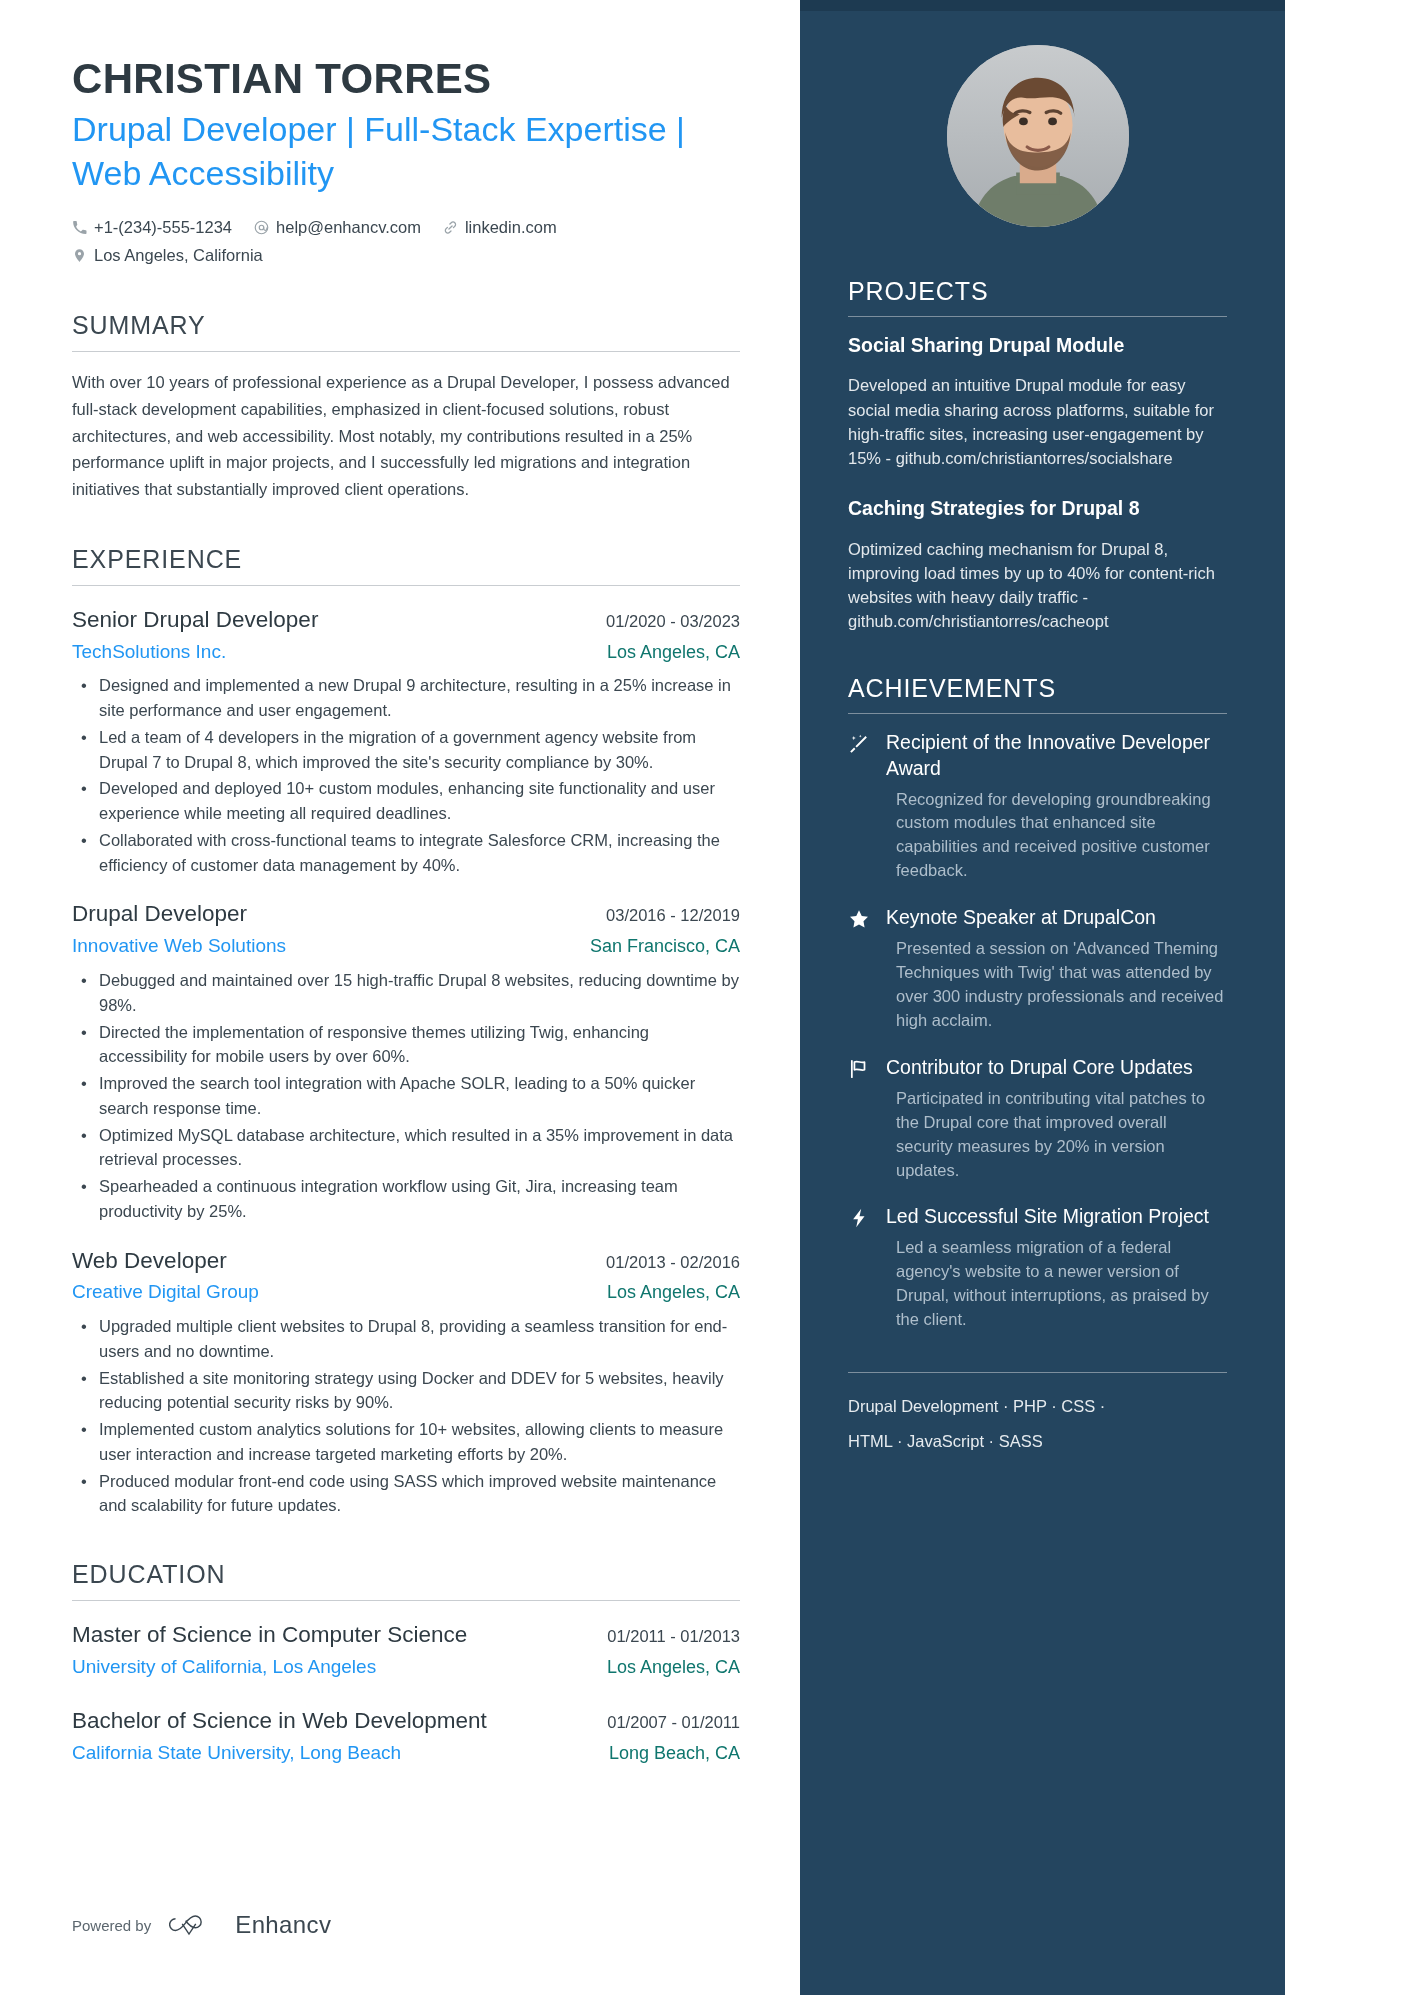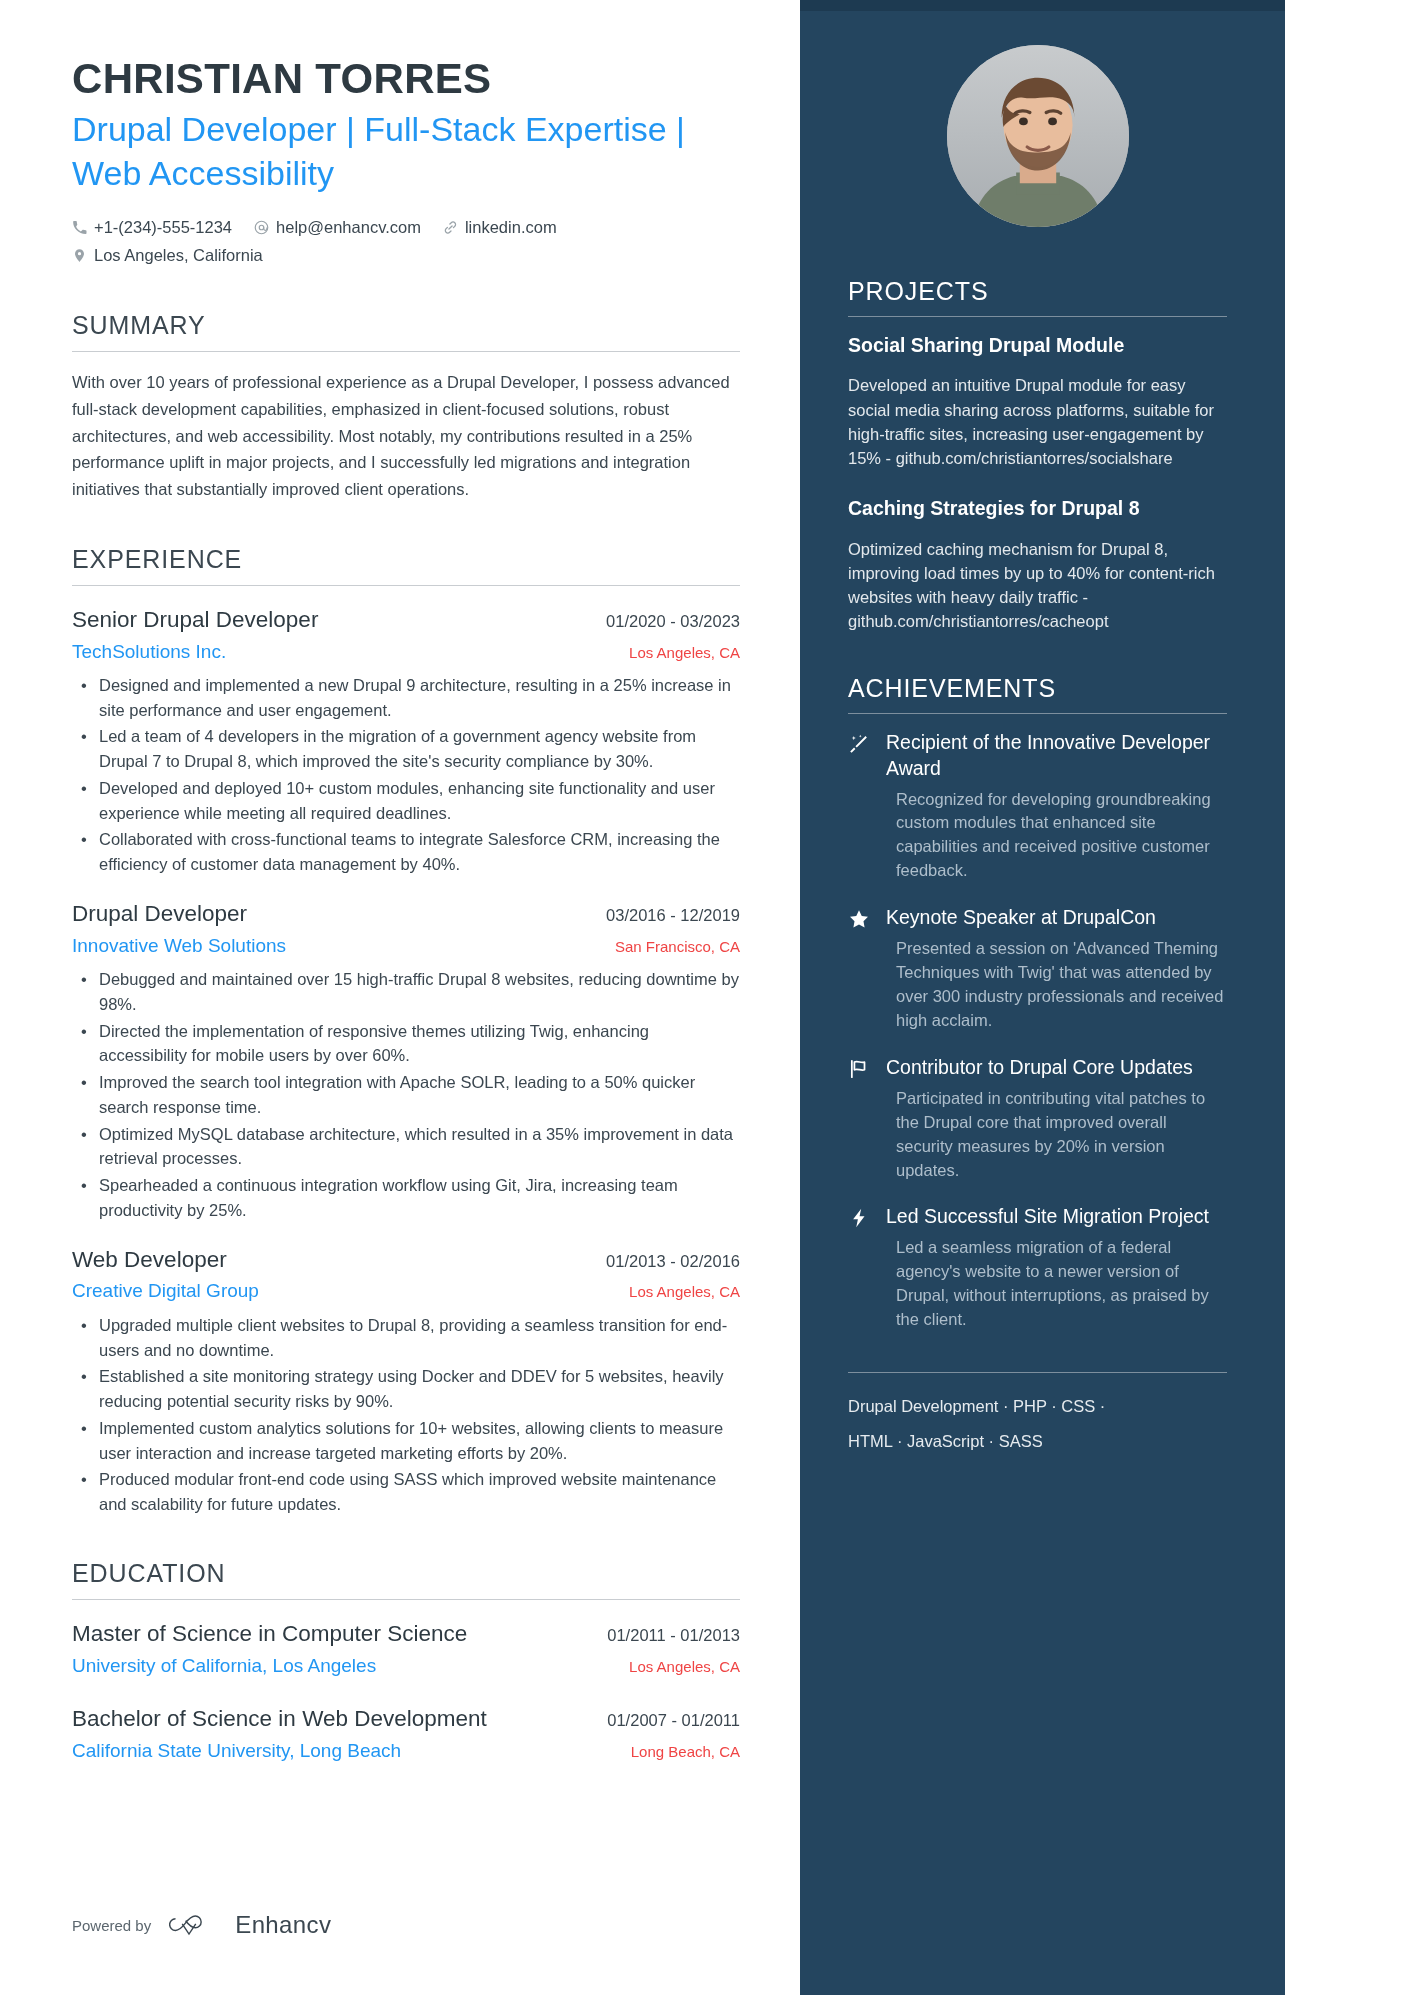--- a/index.html
+++ b/index.html
@@ -106,22 +106,22 @@
     color: #3b4750;
     white-space: nowrap;
     line-height: 1.5;
   }
   .entry-org {
     font-size: 19px;
     color: #2196f3;
     line-height: 1.55;
   }
   .entry-loc {
-    font-size: 15px;
-    color: #ef4444;
+    font-size: 18px;
+    color: #0f766e;
     white-space: nowrap;
     line-height: 1.55;
   }
 
   ul.bullets {
     list-style: none;
     margin-top: 7px;
   }
   ul.bullets li {
     position: relative;

